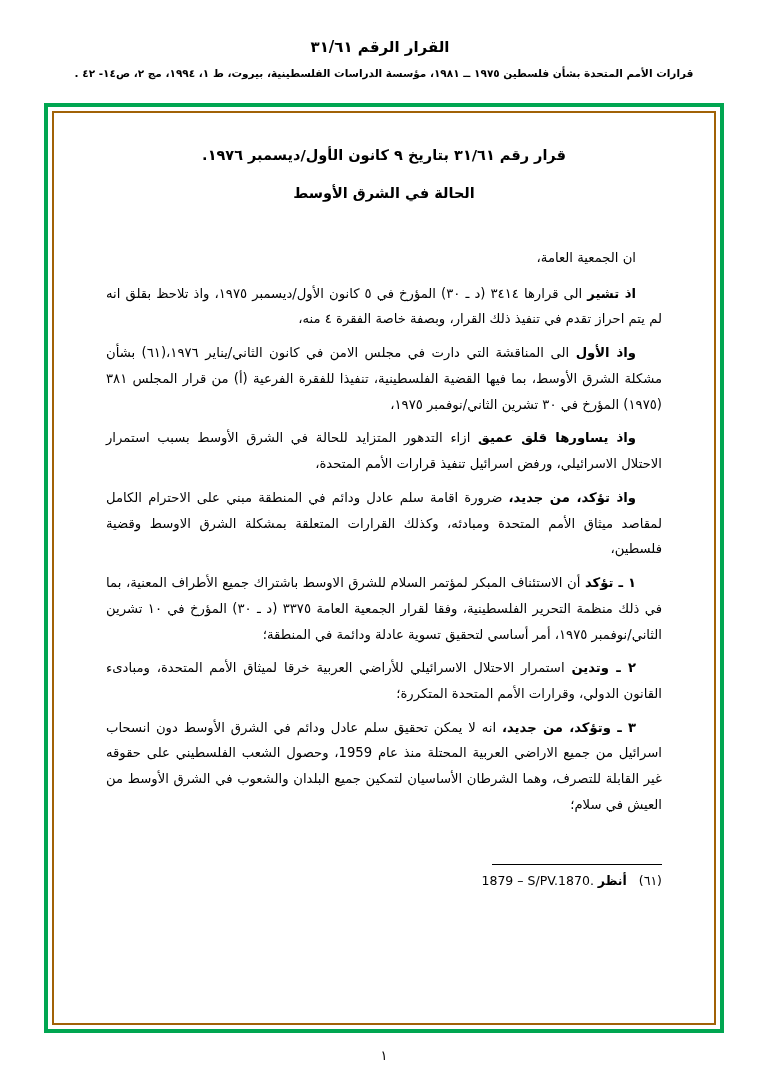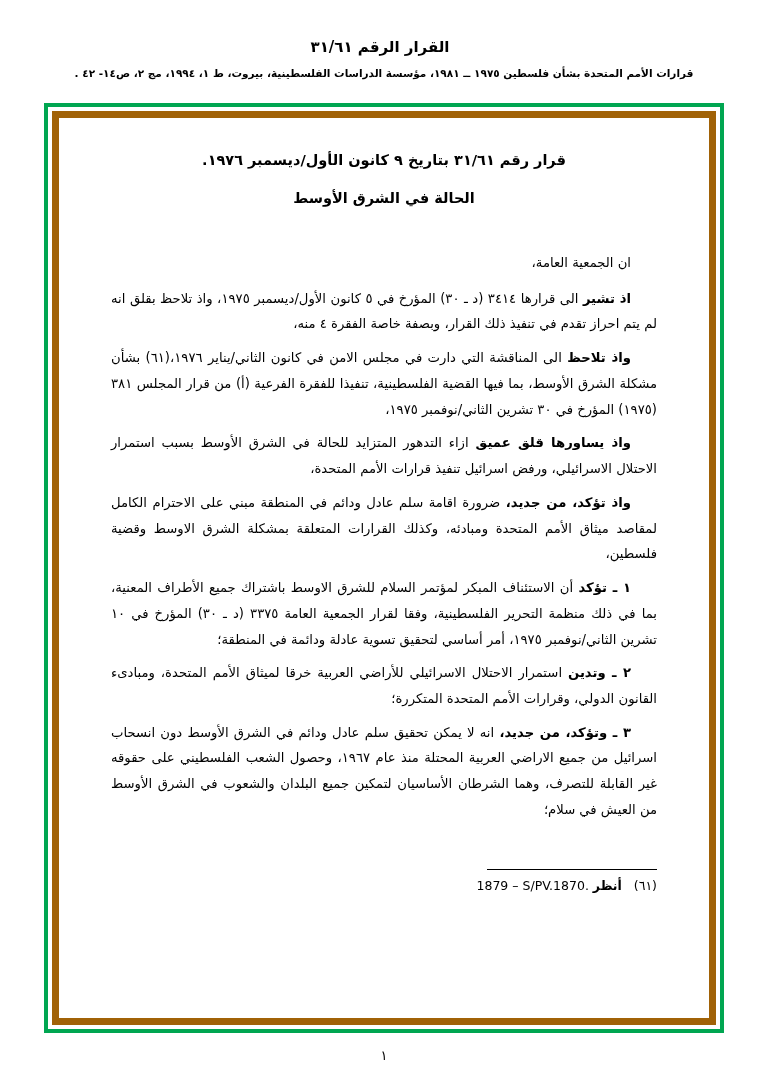--- a/index.html
+++ b/index.html
@@ -43,21 +43,21 @@
     border: 4px solid #00a651;
     box-sizing: border-box;
     background: #ffffff;
   }
   .frame-inner {
     position: absolute;
     top: 4px;
     left: 4px;
     right: 4px;
     bottom: 4px;
-    border: 7px solid #a16207;
+    border: 2px solid #a16207;
     box-sizing: border-box;
     padding: 34px 52px 20px 52px;
     overflow: hidden;
   }
   .res-line {
     font-size: 14.5px;
     font-weight: bold;
     text-align: center;
     margin: 0 0 22px 0;
     letter-spacing: 0.2px;
@@ -130,41 +130,41 @@
       <div class="res-subject">الحالة في الشرق الأوسط</div>
 
       <div class="body-text">
         <p class="assembly">ان الجمعية العامة،</p>
 
         <p class="para">
           <span class="lead">اذ تشير</span><span> الى قرارها ٣٤١٤ (د ـ ٣٠) المؤرخ في ٥ كانون الأول/ديسمبر ١٩٧٥، واذ تلاحظ بقلق انه لم يتم احراز تقدم في تنفيذ ذلك القرار، وبصفة خاصة الفقرة ٤ منه،</span>
         </p>
 
         <p class="para">
-          <span class="lead">واذ تلاحظ</span><span> الى المناقشة التي دارت في مجلس الامن في كانون الثاني/يناير ١٩٧٦،(٦١) بشأن مشكلة الشرق الأوسط، بما فيها القضية الفلسطينية، تنفيذا للفقرة الفرعية (أ) من قرار المجلس ٣٨١ (١٩٧٥) المؤرخ في ٣٠ تشرين الثاني/نوفمبر ١٩٧٥،</span>
+          <span class="lead">واذ الأول</span><span> الى المناقشة التي دارت في مجلس الامن في كانون الثاني/يناير ١٩٧٦،(٦١) بشأن مشكلة الشرق الأوسط، بما فيها القضية الفلسطينية، تنفيذا للفقرة الفرعية (أ) من قرار المجلس ٣٨١ (١٩٧٥) المؤرخ في ٣٠ تشرين الثاني/نوفمبر ١٩٧٥،</span>
         </p>
 
         <p class="para">
           <span class="lead">واذ يساورها قلق عميق</span><span> ازاء التدهور المتزايد للحالة في الشرق الأوسط بسبب استمرار الاحتلال الاسرائيلي، ورفض اسرائيل تنفيذ قرارات الأمم المتحدة،</span>
         </p>
 
         <p class="para">
           <span class="lead">واذ تؤكد، من جديد،</span><span> ضرورة اقامة سلم عادل ودائم في المنطقة مبني على الاحترام الكامل لمقاصد ميثاق الأمم المتحدة ومبادئه، وكذلك القرارات المتعلقة بمشكلة الشرق الاوسط وقضية فلسطين،</span>
         </p>
 
         <p class="para">
           <span class="lead">١ ـ تؤكد</span><span> أن الاستئناف المبكر لمؤتمر السلام للشرق الاوسط باشتراك جميع الأطراف المعنية، بما في ذلك منظمة التحرير الفلسطينية، وفقا لقرار الجمعية العامة ٣٣٧٥ (د ـ ٣٠) المؤرخ في ١٠ تشرين الثاني/نوفمبر ١٩٧٥، أمر أساسي لتحقيق تسوية عادلة ودائمة في المنطقة؛</span>
         </p>
 
         <p class="para">
           <span class="lead">٢ ـ وتدين</span><span> استمرار الاحتلال الاسرائيلي للأراضي العربية خرقا لميثاق الأمم المتحدة، ومبادىء القانون الدولي، وقرارات الأمم المتحدة المتكررة؛</span>
         </p>
 
         <p class="para">
-          <span class="lead">٣ ـ وتؤكد، من جديد،</span><span> انه لا يمكن تحقيق سلم عادل ودائم في الشرق الأوسط دون انسحاب اسرائيل من جميع الاراضي العربية المحتلة منذ عام ١٩٦٧، وحصول الشعب الفلسطيني على حقوقه غير القابلة للتصرف، وهما الشرطان الأساسيان لتمكين جميع البلدان والشعوب في الشرق الأوسط من العيش في سلام؛</span>
+          <span class="lead">٣ ـ وتؤكد، من جديد،</span><span> انه لا يمكن تحقيق سلم عادل ودائم في الشرق الأوسط دون انسحاب اسرائيل من جميع الاراضي العربية المحتلة منذ عام 1959، وحصول الشعب الفلسطيني على حقوقه غير القابلة للتصرف، وهما الشرطان الأساسيان لتمكين جميع البلدان والشعوب في الشرق الأوسط من العيش في سلام؛</span>
         </p>
       </div>
 
       <hr class="footnote-rule">
       <div class="footnote">
         <span class="fn-num">(٦١)</span>
         <span class="fn-label">أنظر</span>
         <span class="fn-ref">1879 – S/PV.1870.</span>
       </div>
 

